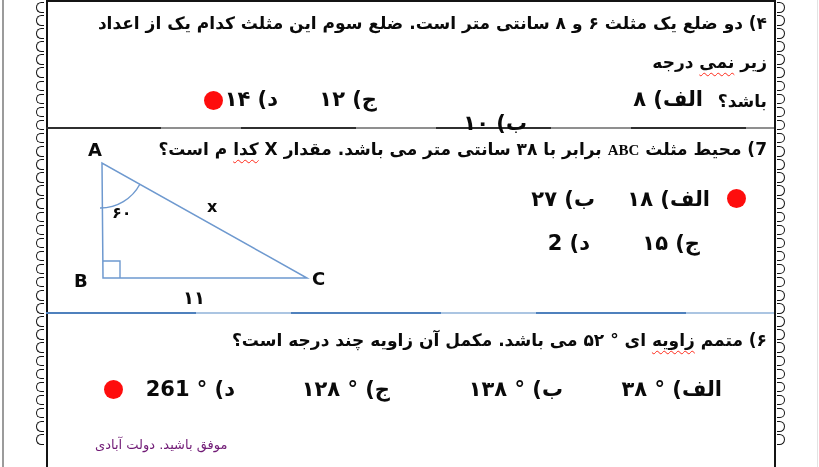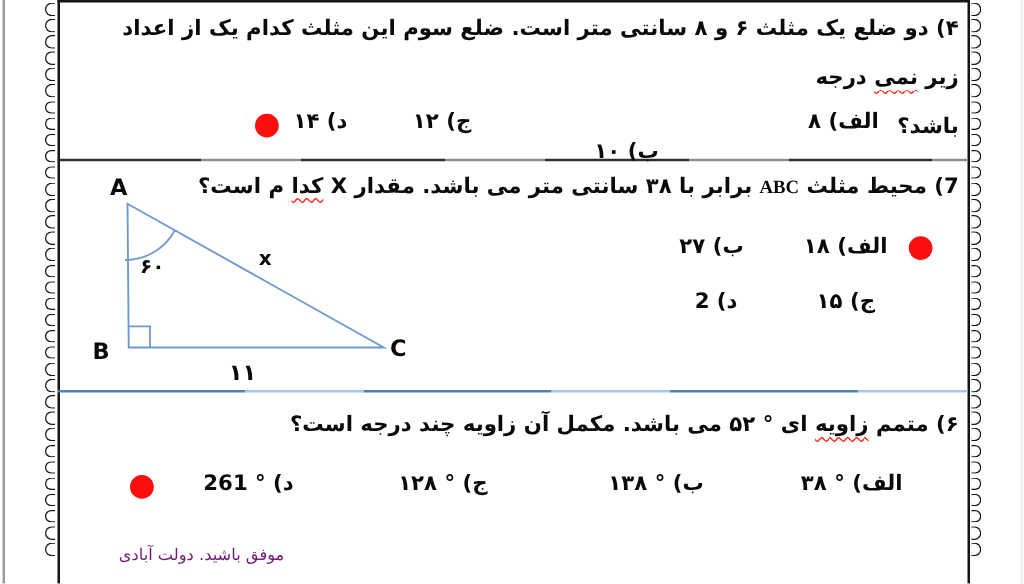--- a/index.html
+++ b/index.html
@@ -19,21 +19,21 @@
   .zz.right{border-left:none;border-radius:0 7px 7px 0;}
   
   .div1{position:absolute;left:46px;top:127px;width:728px;height:2px;
         background:repeating-linear-gradient(90deg,#2f2f2f 0 115px,#8f8f8f 115px 195px);}
   .div2{position:absolute;left:46px;top:312px;width:728px;height:2px;
         background:repeating-linear-gradient(90deg,#4f81bd 0 150px,#abc5e2 150px 245px);}
   
   .qtext{position:absolute;direction:rtl;text-align:right;font-weight:bold;font-size:17px;
          white-space:nowrap;color:#0a0a0a;}
   #q4-text{line-height:39px;white-space:normal;width:700px;}
-  .opt{position:absolute;direction:rtl;white-space:nowrap;font-weight:bold;font-size:17px;color:#0a0a0a;}
+  .opt{position:absolute;direction:rtl;white-space:nowrap;font-weight:bold;font-size:21px;color:#0a0a0a;}
   .wavy{text-decoration:underline;text-decoration-style:wavy;text-decoration-color:#ff2a1a;
         text-decoration-thickness:1px;text-underline-offset:4px;}
   .serif{font-family:"Liberation Serif","DejaVu Serif",serif;font-size:15px;}
   .marker{position:absolute;width:19px;height:19px;border-radius:50%;background:#fe0d0d;}
   .footer{position:absolute;left:95px;top:437px;direction:rtl;font-size:13px;color:#701a75;white-space:nowrap;}
   .tri{position:absolute;left:58px;top:134px;}
   .tri text{font-family:"DejaVu Sans",sans-serif;fill:#0a0a0a;}
 </style>
 </head>
 <body>

